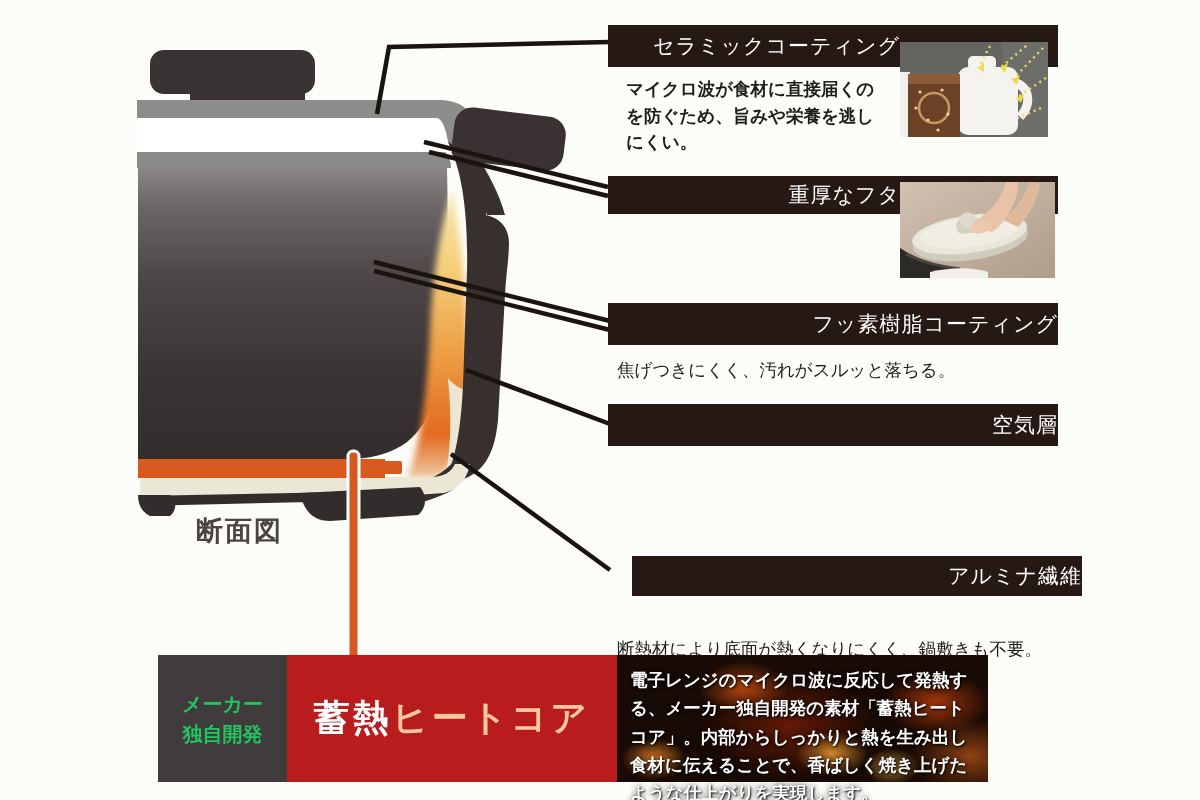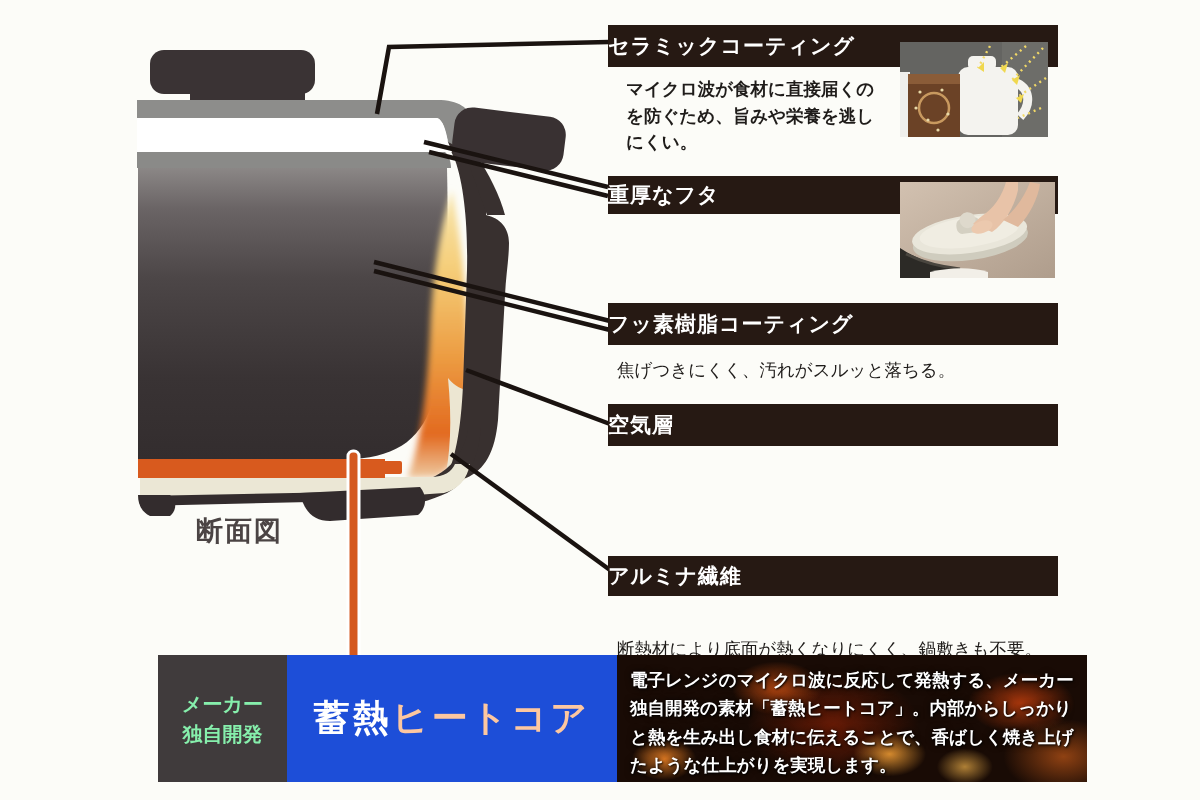--- a/index.html
+++ b/index.html
@@ -8,53 +8,53 @@
     background:#fcfcf8;
     font-family:"DejaVu Sans","Liberation Sans",sans-serif;
   }
   .abs{position:absolute;}
   
   .feature-bar{
     position:absolute;left:608px;width:450px;height:42px;
     background:#261913;color:#fff;z-index:2;
   }
   .feature-bar .title{
-    display:block;text-align:left;font-weight:bold;
+    display:block;text-align:right;font-weight:normal;
     font-size:21px;line-height:42px;letter-spacing:1px;white-space:nowrap;
   }
   .feature-bar.short-title .title{width:292px;}
   .bar1{top:25px;}  .bar2{top:176px;height:38px;} .bar2 .title{line-height:38px;}
-  .bar3{top:303px;} .bar4{top:404px;} .bar5{top:556px;height:40px;} .bar5 .title{line-height:40px;}
+  .bar3{top:303px;} .bar4{top:404px;} .bar5{top:556px;height:40px;margin-left:24px;} .bar5 .title{line-height:40px;}
   .feature-desc{
     position:absolute;left:617px;color:#1f1c1a;
     font-size:17.5px;line-height:1.52;z-index:1;
   }
   .desc1{top:76px;left:626px;width:252px;font-weight:bold;}
   .desc2{top:224px;width:270px;}
   .desc3{top:357px;width:436px;}
   .desc4{top:456px;width:440px;}
   .desc5{top:636px;width:440px;}
   .photo{position:absolute;z-index:3;overflow:hidden;}
   .photo1{left:900px;top:42px;width:148px;height:95px;}
   .photo2{left:900px;top:182px;width:155px;height:96px;}
   
   .badge{
     position:absolute;left:158px;top:655px;width:129px;height:127px;
-    background:#403b3c;color:#86efac;display:flex;align-items:center;justify-content:center;
+    background:#403b3c;color:#22c55e;display:flex;align-items:center;justify-content:center;
     font-size:20px;font-weight:bold;line-height:1.5;text-align:center;white-space:pre-line;z-index:2;
   }
   .heatcore-name{
     position:absolute;left:287px;top:655px;width:330px;height:127px;
-    background:#1d4ed8;display:flex;align-items:center;justify-content:center;
+    background:#b91c1c;display:flex;align-items:center;justify-content:center;
     font-size:36px;font-weight:bold;letter-spacing:3px;z-index:2;white-space:nowrap;
   }
   .heatcore-name .em{color:#ffffff;}
   .heatcore-name .rest{color:#fdc7a0;}
   .firebox{
-    position:absolute;left:617px;top:655px;width:470px;height:127px;z-index:2;
+    position:absolute;left:617px;top:655px;width:371px;height:127px;z-index:2;
     background-color:#190b05;
     background-image:
       radial-gradient(46px 30px at 10% 82%, rgba(255,140,40,.85), transparent 70%),
       radial-gradient(64px 38px at 34% 26%, rgba(226,88,20,.75), transparent 70%),
       radial-gradient(52px 32px at 58% 78%, rgba(255,168,56,.8), transparent 70%),
       radial-gradient(76px 44px at 86% 38%, rgba(205,66,14,.8), transparent 70%),
       radial-gradient(40px 26px at 74% 88%, rgba(255,190,80,.65), transparent 70%),
       radial-gradient(110px 70px at 46% 55%, rgba(110,28,6,.9), transparent 78%),
       radial-gradient(80px 50px at 95% 80%, rgba(240,110,30,.55), transparent 75%);
   }

